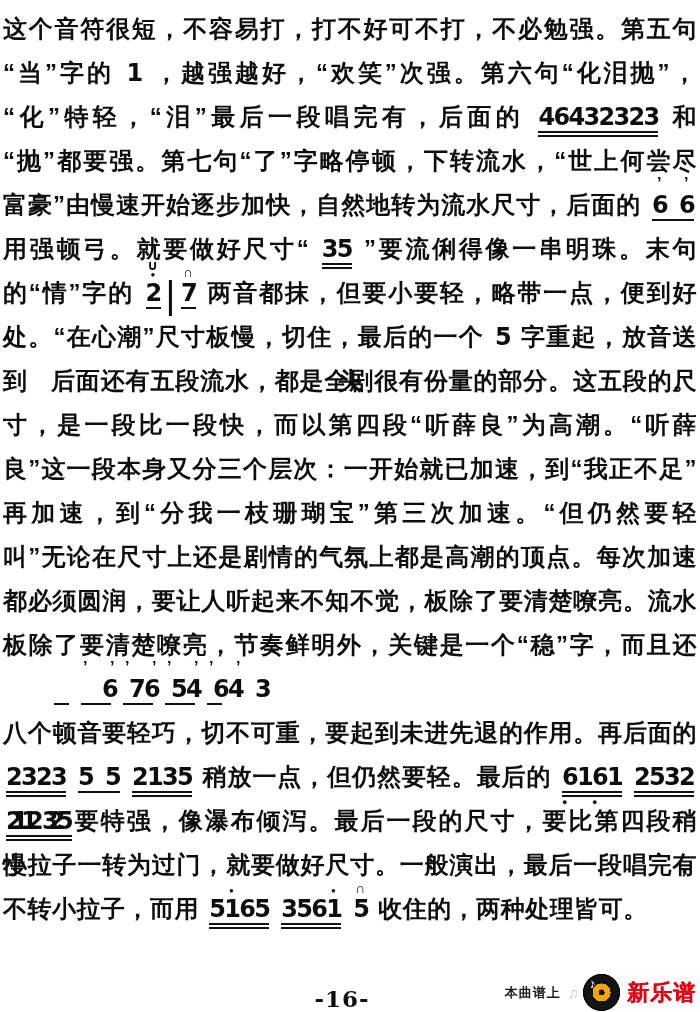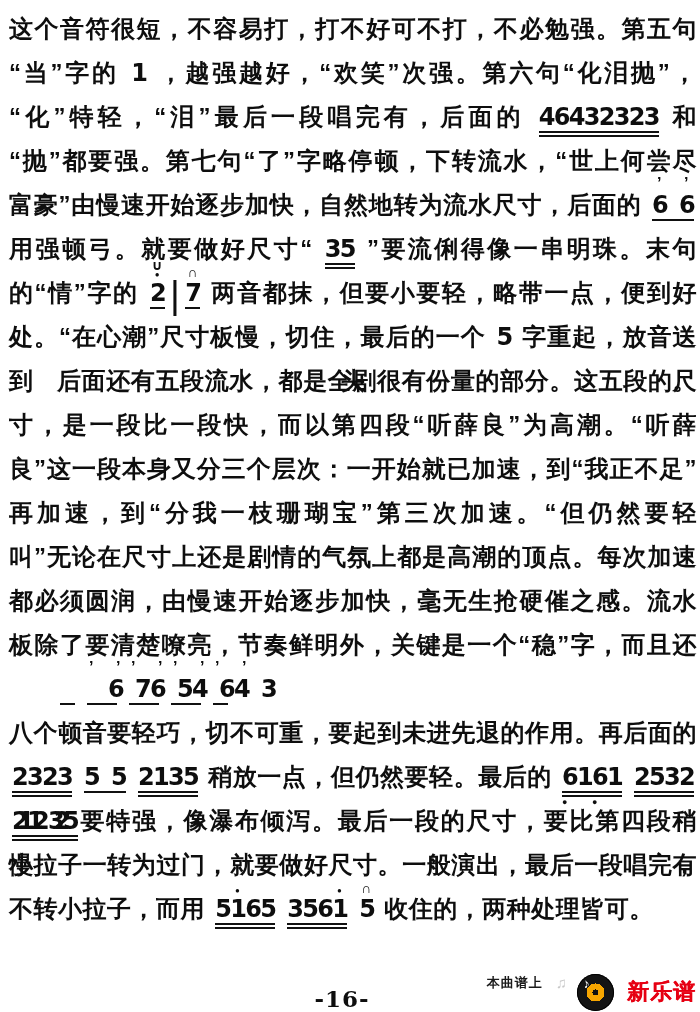--- a/index.html
+++ b/index.html
@@ -1,21 +1,21 @@
 <!DOCTYPE html>
 <html><head>
 <meta charset="utf-8">
 <style>
   html,body{margin:0;padding:0;}
   body{
     width:700px;height:1012px;position:relative;background:#ffffff;
     font-family:"Liberation Sans","DejaVu Sans",sans-serif;
     color:#0e0e0e;overflow:hidden;
   }
-  .page{position:absolute;inset:0;padding:7px 3px 0 9px;box-sizing:border-box;}
+  .page{position:absolute;inset:0;padding:7px 3px 0 3px;box-sizing:border-box;}
   .line{
     height:44px;line-height:44px;font-size:24px;font-weight:700;
     text-align:justify;text-align-last:justify;letter-spacing:0.5px;
     white-space:normal;overflow:visible;
   }
   .line.last{text-align-last:left;}
   .line.indent{text-indent:48px;}
   
   .nrun{display:inline;}
   .ngroup{display:inline-block;position:relative;vertical-align:baseline;margin:0 3px;}
@@ -37,21 +37,21 @@
   .brow{position:absolute;top:100%;left:0;width:100%;display:flex;margin-top:1px;}
   .bdot{width:15px;text-align:center;font-size:9px;line-height:8px;}
   .nbar{display:inline-block;font-size:38px;font-weight:400;vertical-align:-7px;line-height:30px;margin:0 2px;}
   
   .footer-page{
     position:absolute;bottom:0px;left:0;right:16px;text-align:center;
     font-size:23px;font-weight:700;letter-spacing:1px;
     font-family:"DejaVu Serif","Liberation Serif",serif;
   }
   .watermark{
-    position:absolute;right:4px;bottom:1px;display:flex;align-items:flex-start;gap:13px;
+    position:absolute;right:4px;bottom:1px;display:flex;align-items:center;gap:7px;
     background:#fff;padding-left:4px;
   }
   .wm-text{font-size:13px;font-weight:700;color:#1a1a1a;letter-spacing:1px;}
   .wm-deco{color:#c8c8c8;font-size:15px;margin-right:-3px;}
   .disc{
     width:37px;height:37px;border-radius:50%;position:relative;flex:0 0 auto;
     background:radial-gradient(circle at 50% 50%, #111 0 3px, #f7a600 3px 9px, #141414 9px 19px);
     box-shadow:inset 0 0 0 1px #000;
   }
   .disc-note{
@@ -113,21 +113,21 @@
               <span class="dcell">7</span>
             </span></span></span> <span class="txt">两音都抹，但要小要轻，略带一点，便到好</span> </div>
       <div class="line"><span class="txt">处。“在心潮”尺寸板慢，切住，最后的一个</span> <span class="nrun"><span class="ngroup ul0"><span class="drow">
               <span class="dcell">5</span>
             </span></span></span> <span class="txt">字重起，放音送到头。</span> </div>
       <div class="line indent"><span class="txt">后面还有五段流水，都是全剧很有份量的部分。这五段的尺</span> </div>
       <div class="line"><span class="txt">寸，是一段比一段快，而以第四段“听薛良”为高潮。“听薛</span> </div>
       <div class="line"><span class="txt">良”这一段本身又分三个层次：一开始就已加速，到“我正不足”</span> </div>
       <div class="line"><span class="txt">再加速，到“分我一枝珊瑚宝”第三次加速。“但仍然要轻</span> </div>
       <div class="line"><span class="txt">叫”无论在尺寸上还是剧情的气氛上都是高潮的顶点。每次加速</span> </div>
-      <div class="line"><span class="txt">都必须圆润，由慢速开始逐步加快，毫无生抢硬催之感。流水</span> </div>
+      <div class="line"><span class="txt">都必须圆润，要让人听起来不知不觉，板除了要清楚嘹亮。流水</span> </div>
       <div class="line"><span class="txt">板除了要清楚嘹亮，节奏鲜明外，关键是一个“稳”字，而且还</span> </div>
       <div class="line indent"> <span class="nrun"><span class="ngroup ul1"><span class="arow">
               <span class="acell">
                 <span class="amark">’</span>
               </span>
             </span><span class="drow">
               <span class="dcell">6</span>
             </span></span><span class="ngroup ul1"><span class="arow">
               <span class="acell">
                 <span class="amark">’</span>

